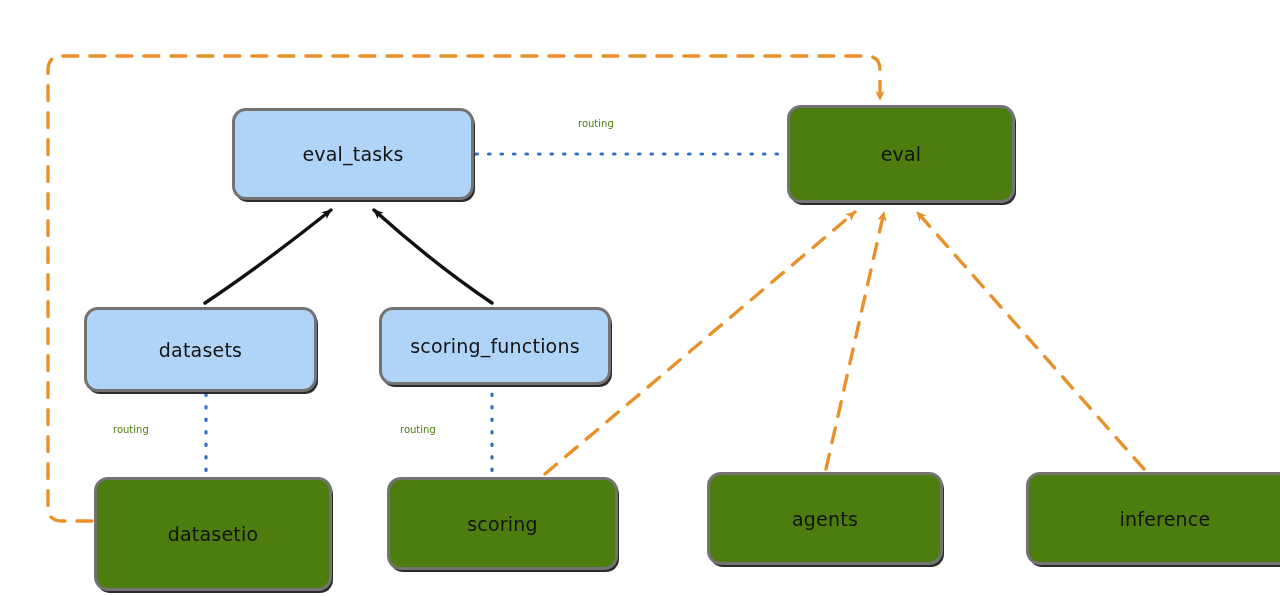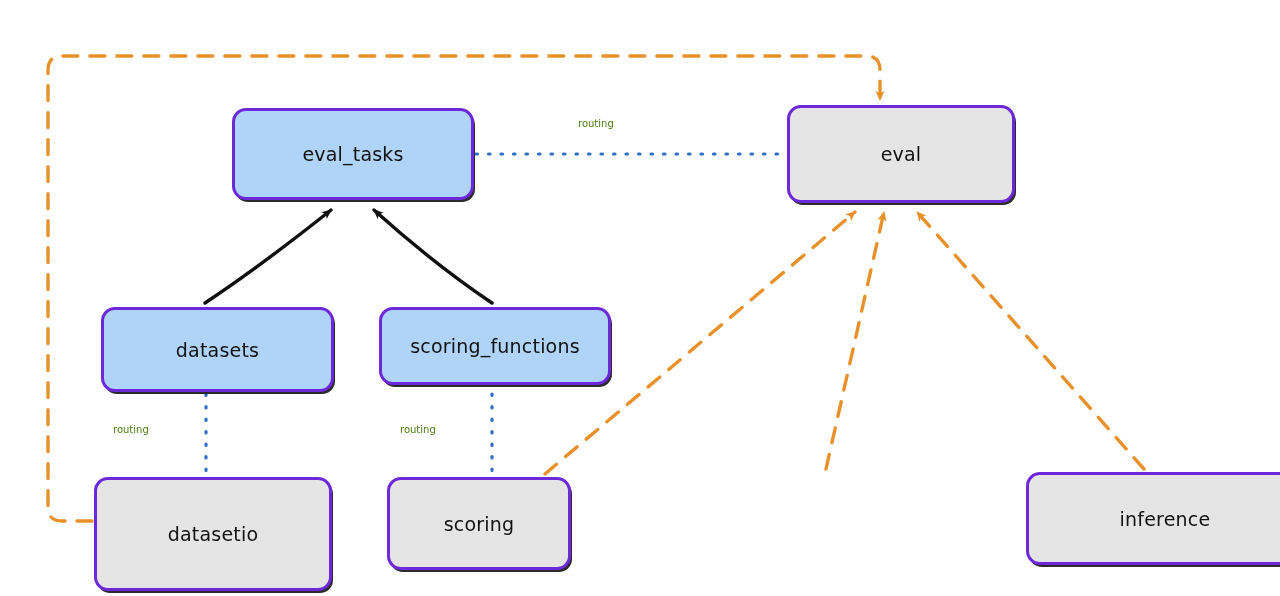--- a/index.html
+++ b/index.html
@@ -22,34 +22,34 @@
     position: absolute;
     left: 0;
     top: 0;
     width: 1280px;
     height: 596px;
     pointer-events: none;
   }
   .node {
     position: absolute;
     box-sizing: border-box;
-    border: 3px solid #6d28d9;
+    border: 3px solid #737373;
     border-radius: 14px;
     display: flex;
     align-items: center;
     justify-content: center;
     text-align: center;
     z-index: 3;
     box-shadow: 2px 3px 0 -1px rgba(20,20,20,0.9);
   }
   .node-blue {
     background: #b0d4f7;
   }
   .node-green {
-    background: #e5e5e5;
+    background: #4d7c0f;
   }
   .node-label {
     font-family: "DejaVu Sans", sans-serif;
     font-size: 19px;
     color: #121212;
     letter-spacing: 0.2px;
     white-space: nowrap;
   }
   .edge-label {
     position: absolute;
@@ -95,36 +95,39 @@
   </svg>
 
   <div class="node node-blue" style="left:232px; top:108px; width:242px; height:92px;">
     <span class="node-label">eval_tasks</span>
   </div>
 
   <div class="node node-green" style="left:787px; top:105px; width:228px; height:98px;">
     <span class="node-label">eval</span>
   </div>
 
-  <div class="node node-blue" style="left:101px; top:307px; width:233px; height:85px;">
+  <div class="node node-blue" style="left:84px; top:307px; width:233px; height:85px;">
     <span class="node-label">datasets</span>
   </div>
 
   <div class="node node-blue" style="left:379px; top:307px; width:232px; height:78px;">
     <span class="node-label">scoring_functions</span>
   </div>
 
   <div class="node node-green" style="left:94px; top:477px; width:238px; height:114px;">
     <span class="node-label">datasetio</span>
   </div>
 
-  <div class="node node-green" style="left:387px; top:477px; width:184px; height:93px;">
+  <div class="node node-green" style="left:387px; top:477px; width:231px; height:93px;">
     <span class="node-label">scoring</span>
   </div>
 
+  <div class="node node-green" style="left:707px; top:472px; width:236px; height:93px;">
+    <span class="node-label">agents</span>
+  </div>
 
   <div class="node node-green" style="left:1026px; top:472px; width:278px; height:93px;">
     <span class="node-label">inference</span>
   </div>
 
   <div class="edge-label" style="left:578px; top:118px;">routing</div>
 
   <div class="edge-label" style="left:113px; top:424px;">routing</div>
 
   <div class="edge-label" style="left:400px; top:424px;">routing</div>

